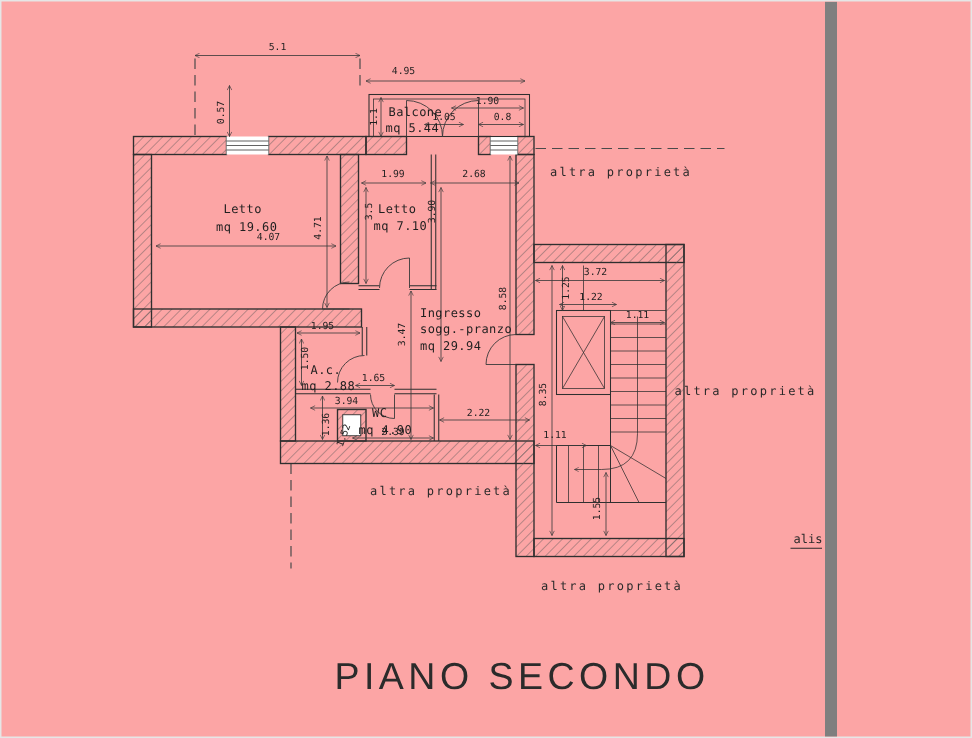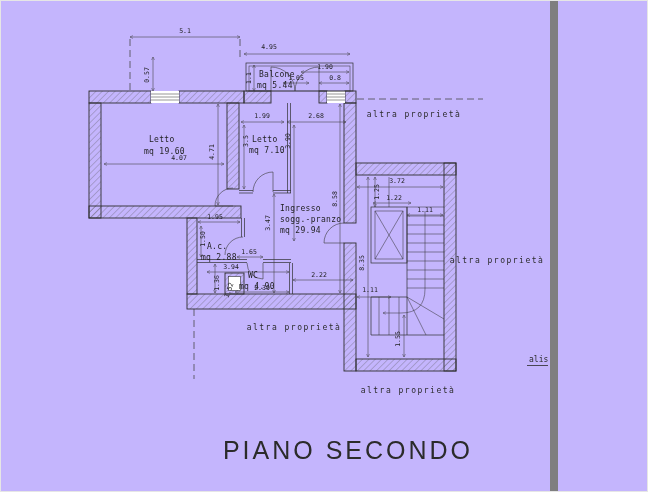--- a/index.html
+++ b/index.html
@@ -1,16 +1,16 @@
 <!DOCTYPE html>
 <html><head>
 <meta charset="utf-8">
 <style>
   html,body{margin:0;padding:0;background:#fff;}
-  .page{position:relative;width:648px;height:492px;background:#c4b5fd;overflow:hidden;
+  .page{position:relative;width:648px;height:492px;background:#fca5a5;overflow:hidden;
         font-family:"DejaVu Sans Mono",monospace;border:1px solid #e6e6e6;box-sizing:border-box;}
   svg{position:absolute;left:0;top:0;}
   .wall{fill:url(#hatch);stroke:#2f2f2f;stroke-width:.9;}
   .thin{stroke:#2f2f2f;stroke-width:.7;fill:none;}
   .lite{stroke:#2f2f2f;stroke-width:.5;fill:none;}
   .dim{stroke:#3a3a3a;stroke-width:.55;fill:none;}
   .arc{stroke:#3a3a3a;stroke-width:.6;fill:none;}
   .dash{stroke:#4a4a4a;stroke-width:.8;stroke-dasharray:7 4;fill:none;}
   .dimtxt{font:6.5px "DejaVu Sans Mono",monospace;fill:#1f1f1f;}
   .roomtxt{font:8px "DejaVu Sans Mono",monospace;fill:#1f1f1f;letter-spacing:.3px;}

